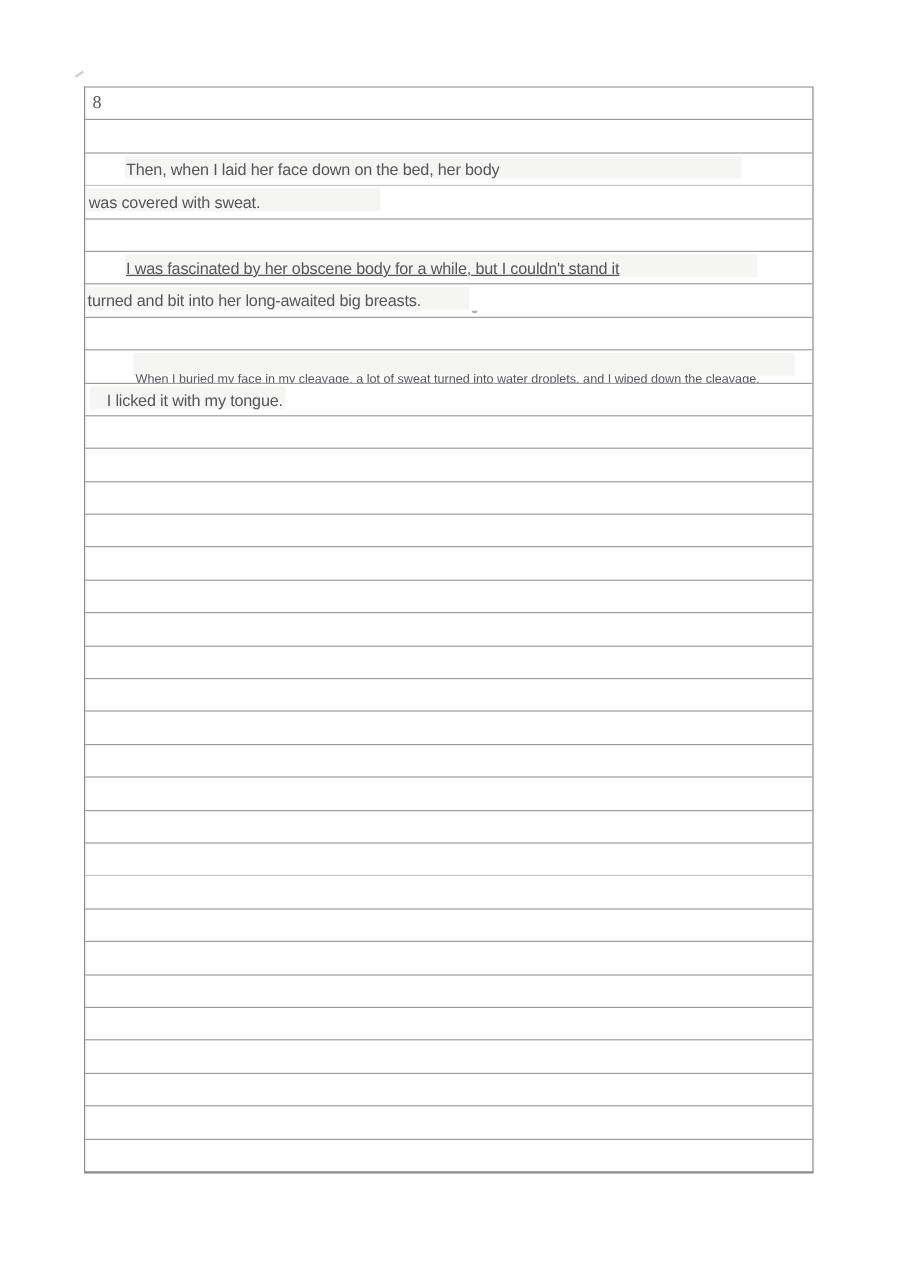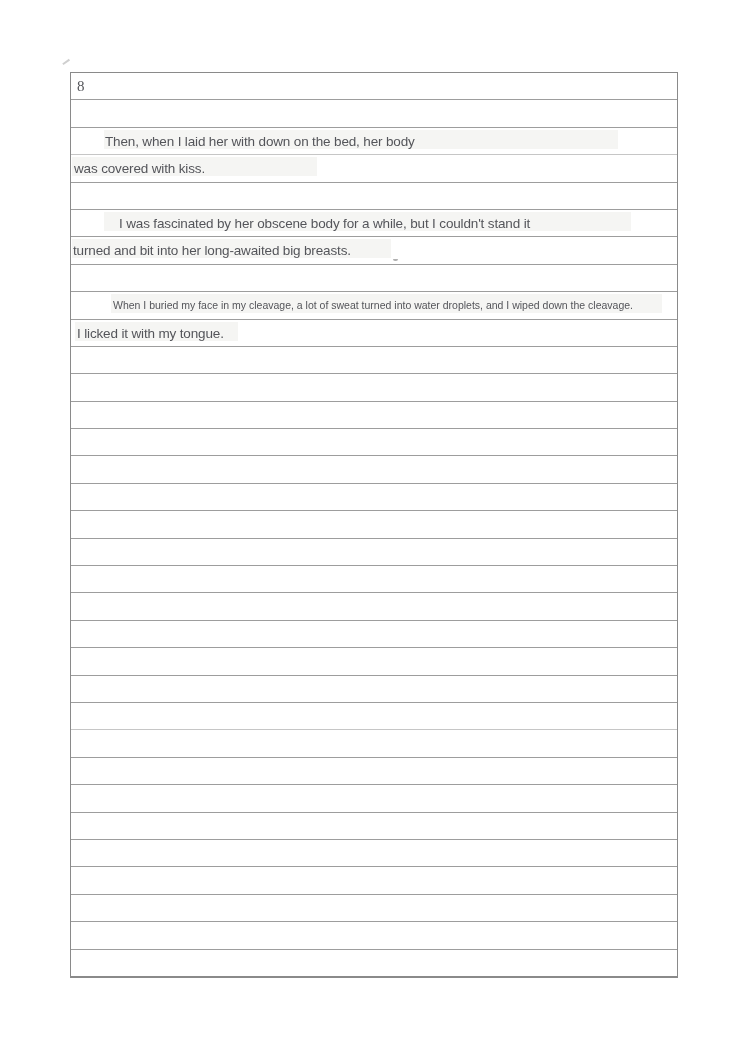--- a/index.html
+++ b/index.html
@@ -99,43 +99,43 @@
 <div class="page">
   <div class="sheet">
     <span class="artifact corner-mark"></span>
     <span class="artifact comma-mark"></span>
   <div class="row">
         <span class="num">8</span>
       </div>
       <div class="row"></div>
       <div class="row">
         <span class="hl" style="left: 33px; width: 514px;"></span>
-        <span class="txt" style="left: 34px;">Then, when I laid her with down on the bed, her body</span>
+        <span class="txt" style="left: 34px;">Then, when I laid her face down on the bed, her body</span>
       </div>
       <div class="row">
         <span class="hl" style="left: 1px; width: 245px;"></span>
-        <span class="txt" style="left: 3px;">was covered with kiss.</span>
+        <span class="txt" style="left: 3px;">was covered with sweat.</span>
       </div>
       <div class="row"></div>
       <div class="row">
         <span class="hl" style="left: 33px; width: 527px;"></span>
-        <span class="txt" style="left: 48px;">I was fascinated by her obscene body for a while, but I couldn't stand it</span>
+        <span class="txt" style="left: 34px; text-decoration: underline;">I was fascinated by her obscene body for a while, but I couldn't stand it</span>
       </div>
       <div class="row">
         <span class="hl" style="left: 1px; width: 319px;"></span>
         <span class="txt" style="left: 2px;">turned and bit into her long-awaited big breasts.</span>
       </div>
       <div class="row"></div>
       <div class="row">
         <span class="hl" style="left: 40px; width: 551px;"></span>
-        <span class="txt small" style="left: 42px;">When I buried my face in my cleavage, a lot of sweat turned into water droplets, and I wiped down the cleavage.</span>
+        <span class="txt small" style="left: 42px; margin-top: 11px;">When I buried my face in my cleavage, a lot of sweat turned into water droplets, and I wiped down the cleavage.</span>
       </div>
       <div class="row">
         <span class="hl" style="left: 4px; width: 163px;"></span>
-        <span class="txt" style="left: 6px;">I licked it with my tongue.</span>
+        <span class="txt" style="left: 18px;">I licked it with my tongue.</span>
       </div>
       <div class="row"></div>
       <div class="row"></div>
       <div class="row"></div>
       <div class="row"></div>
       <div class="row"></div>
       <div class="row"></div>
       <div class="row"></div>
       <div class="row"></div>
       <div class="row"></div>

